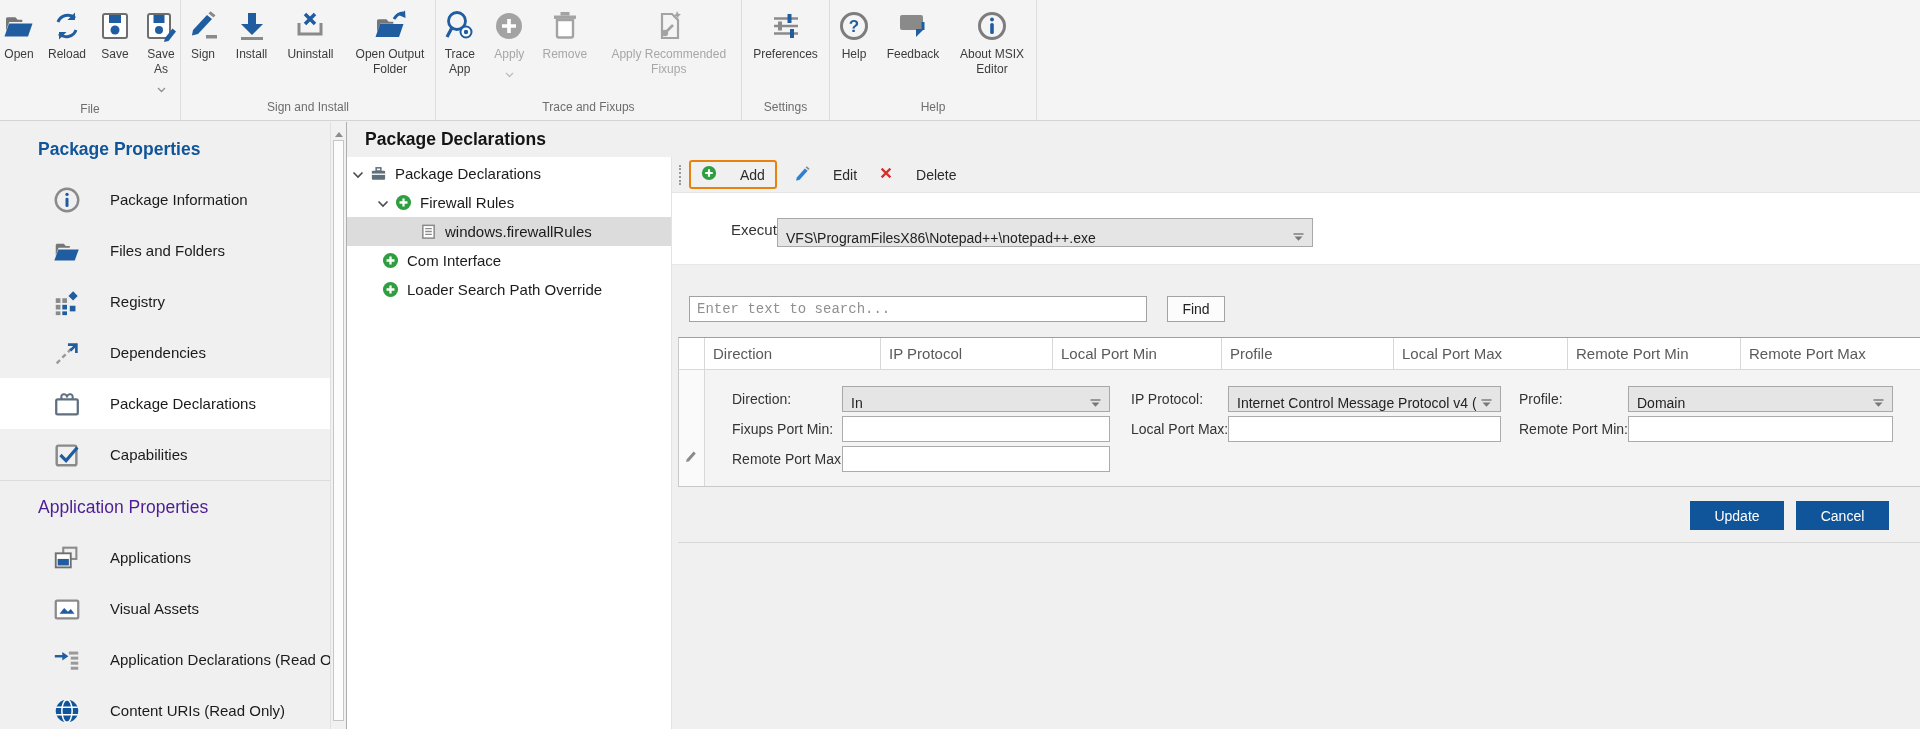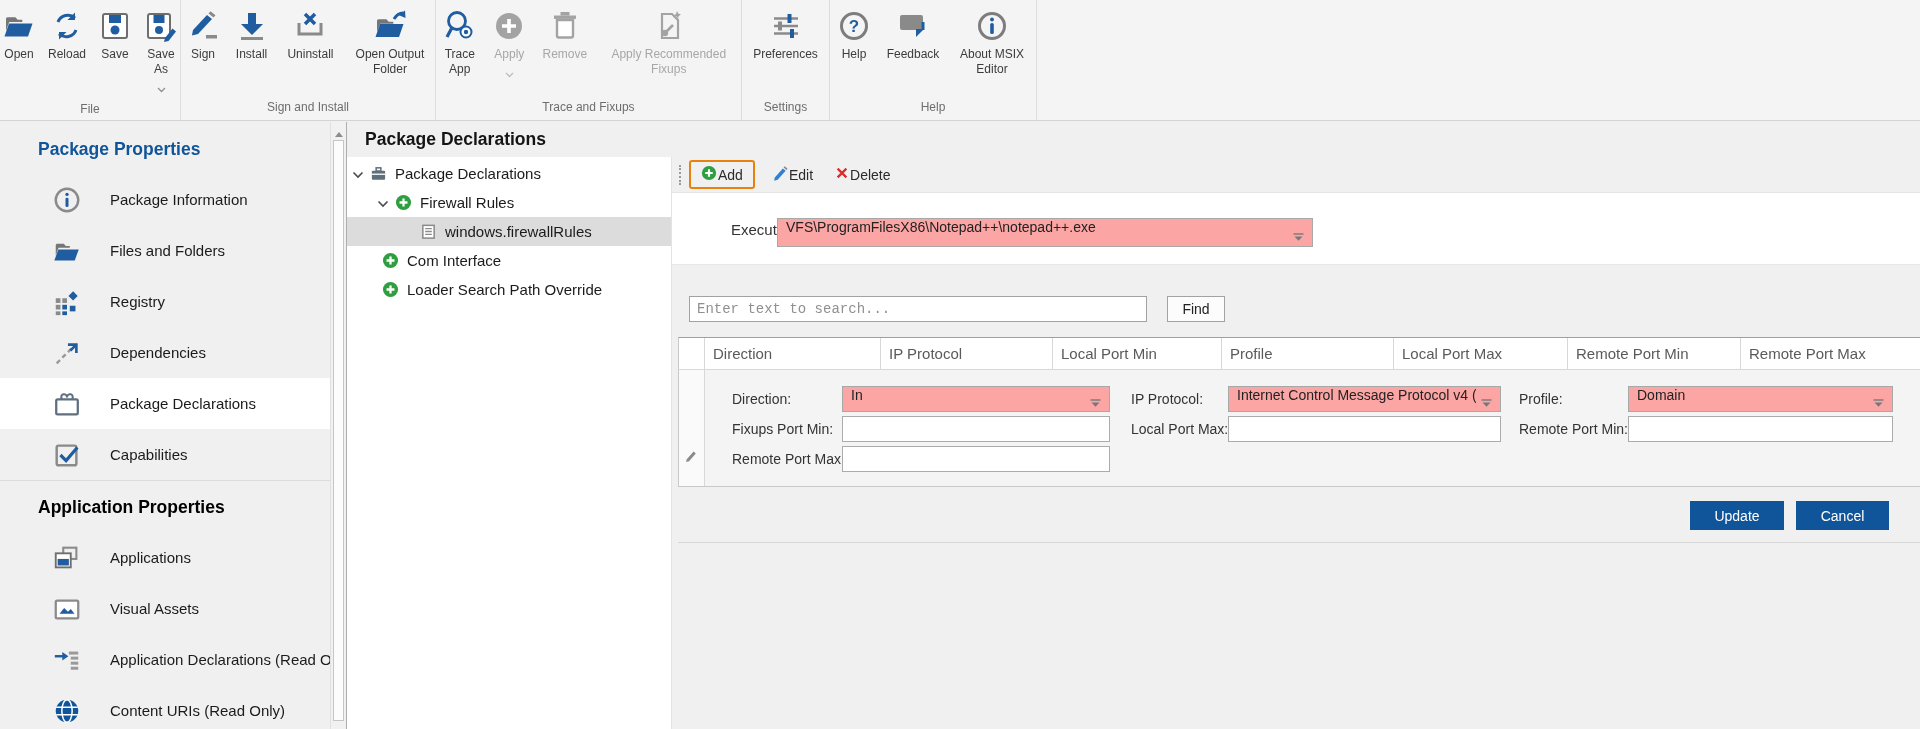--- a/index.html
+++ b/index.html
@@ -20,21 +20,21 @@
   .rlabel { font-size:12px; color:#3c3c3c; text-align:center; line-height:15px; margin-top:4px; }
   .rbtn.disabled .rlabel { color:#a7a7a7; }
   .rchev  { margin-top:2px; }
   .rgl    { height:23px; text-align:center; font-size:12px; color:#6d6d6d; line-height:20px; }
 
   
   .sidebar { position:absolute; top:122px; left:0; width:330px; bottom:6px; background:#f0f0f0; }
   .sb-h  { margin:11px 0 9px 38px; height:32px; line-height:32px;
            font-size:17.5px; font-weight:bold; color:#10549a; }
   .sb-h2 { margin:12px 0 11px 38px; height:28px; line-height:28px;
-           font-size:17.5px; font-weight:bold; color:#000000; }
+           font-size:17.5px; font-weight:normal; color:#4c1d95; }
   .sb-item { height:51px; display:flex; align-items:center; padding-left:52px; }
   .sb-item.selected { background:#ffffff; }
   .sb-ic { width:30px; height:30px; flex:0 0 30px; }
   .sb-lb { margin-left:28px; font-size:15px; color:#1b1b1b; white-space:nowrap; }
   .sb-div { height:1px; background:#dcdcdc; }
 
   .sb-scroll { position:absolute; top:122px; left:330px; width:16px; bottom:0;
                background:#f1f1f1; border-left:1px solid #e0e0e0; }
   .sb-arrow { position:absolute; top:3px; left:3px; }
   .sb-thumb { position:absolute; top:18px; bottom:8px; left:2px; width:11px;
@@ -51,28 +51,28 @@
   .trow { height:29px; display:flex; align-items:center; font-size:15px; color:#1b1b1b; }
   .trow.selected { background:#dcdcdc; }
   .tchev { width:12px; margin-right:6px; flex:0 0 12px; }
   .tic   { width:17px; height:17px; margin-right:8px; flex:0 0 17px; }
 
   
   .editor { position:absolute; top:35px; left:325px; right:0; bottom:0; background:#f0f0f0; }
   .etoolbar { height:36px; background:#f0f0f0; border-bottom:1px solid #e4e4e4;
               display:flex; align-items:center; padding-left:5px; }
   .grip { width:2px; height:20px; border-left:2px dotted #9a9a9a; margin:0 8px 0 2px; }
-  .tbtn { display:flex; align-items:center; gap:1px; font-size:14px; color:#2b2b2b;
+  .tbtn { display:flex; align-items:center; gap:23px; font-size:14px; color:#2b2b2b;
           padding:4px 9px; margin-right:4px; }
   .tbtn.add { border:2px solid #e8820e; border-radius:3px; padding:3px 10px; margin-right:8px; }
 
   .exec-strip { position:absolute; top:36px; left:0; right:0; height:72px; background:#fff;
                 border-bottom:1px solid #e8e8e8; }
   .exec-label { position:absolute; left:59px; top:28px; font-size:15px; color:#333; }
-  .combo { display:flex; align-items:flex-start; background:#fca5a5; border:1px solid #a8a8a8;
+  .combo { display:flex; align-items:flex-end; background:#e5e5e5; border:1px solid #a8a8a8;
            font-size:14px; color:#222; padding:0 24px 0 8px; position:absolute;
            white-space:nowrap; overflow:hidden; }
   .combo .cav { position:absolute; right:8px; top:50%; margin-top:-4px; }
 
   .gray { position:absolute; top:108px; left:0; right:0; bottom:0; background:#f0f0f0; }
   .search-input { position:absolute; left:17px; top:31px; width:458px; height:26px;
                   border:1px solid #a2a2a2; font-size:14px; padding:0 7px; color:#333;
                   font-family:Liberation Mono, monospace; }
   .search-input::placeholder { color:#909090; }
   .find-btn { position:absolute; left:495px; top:31px; width:58px; height:26px;

